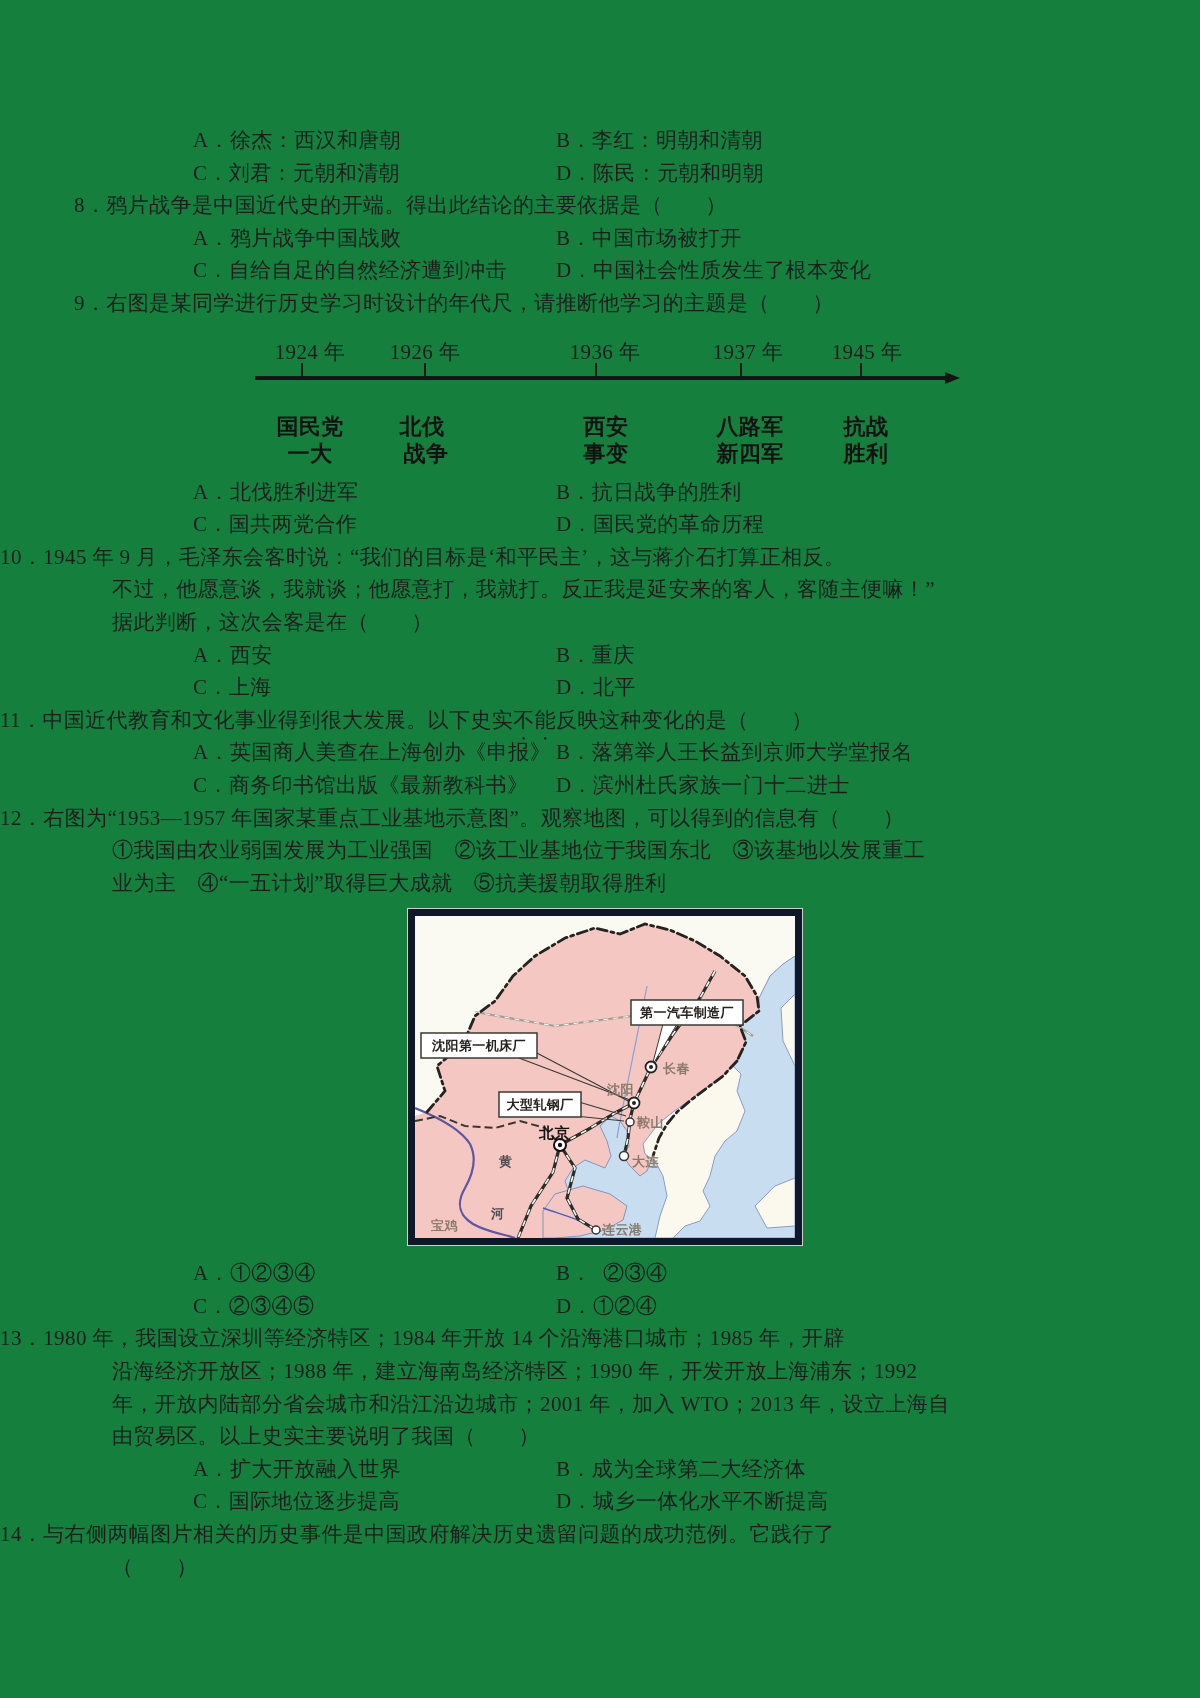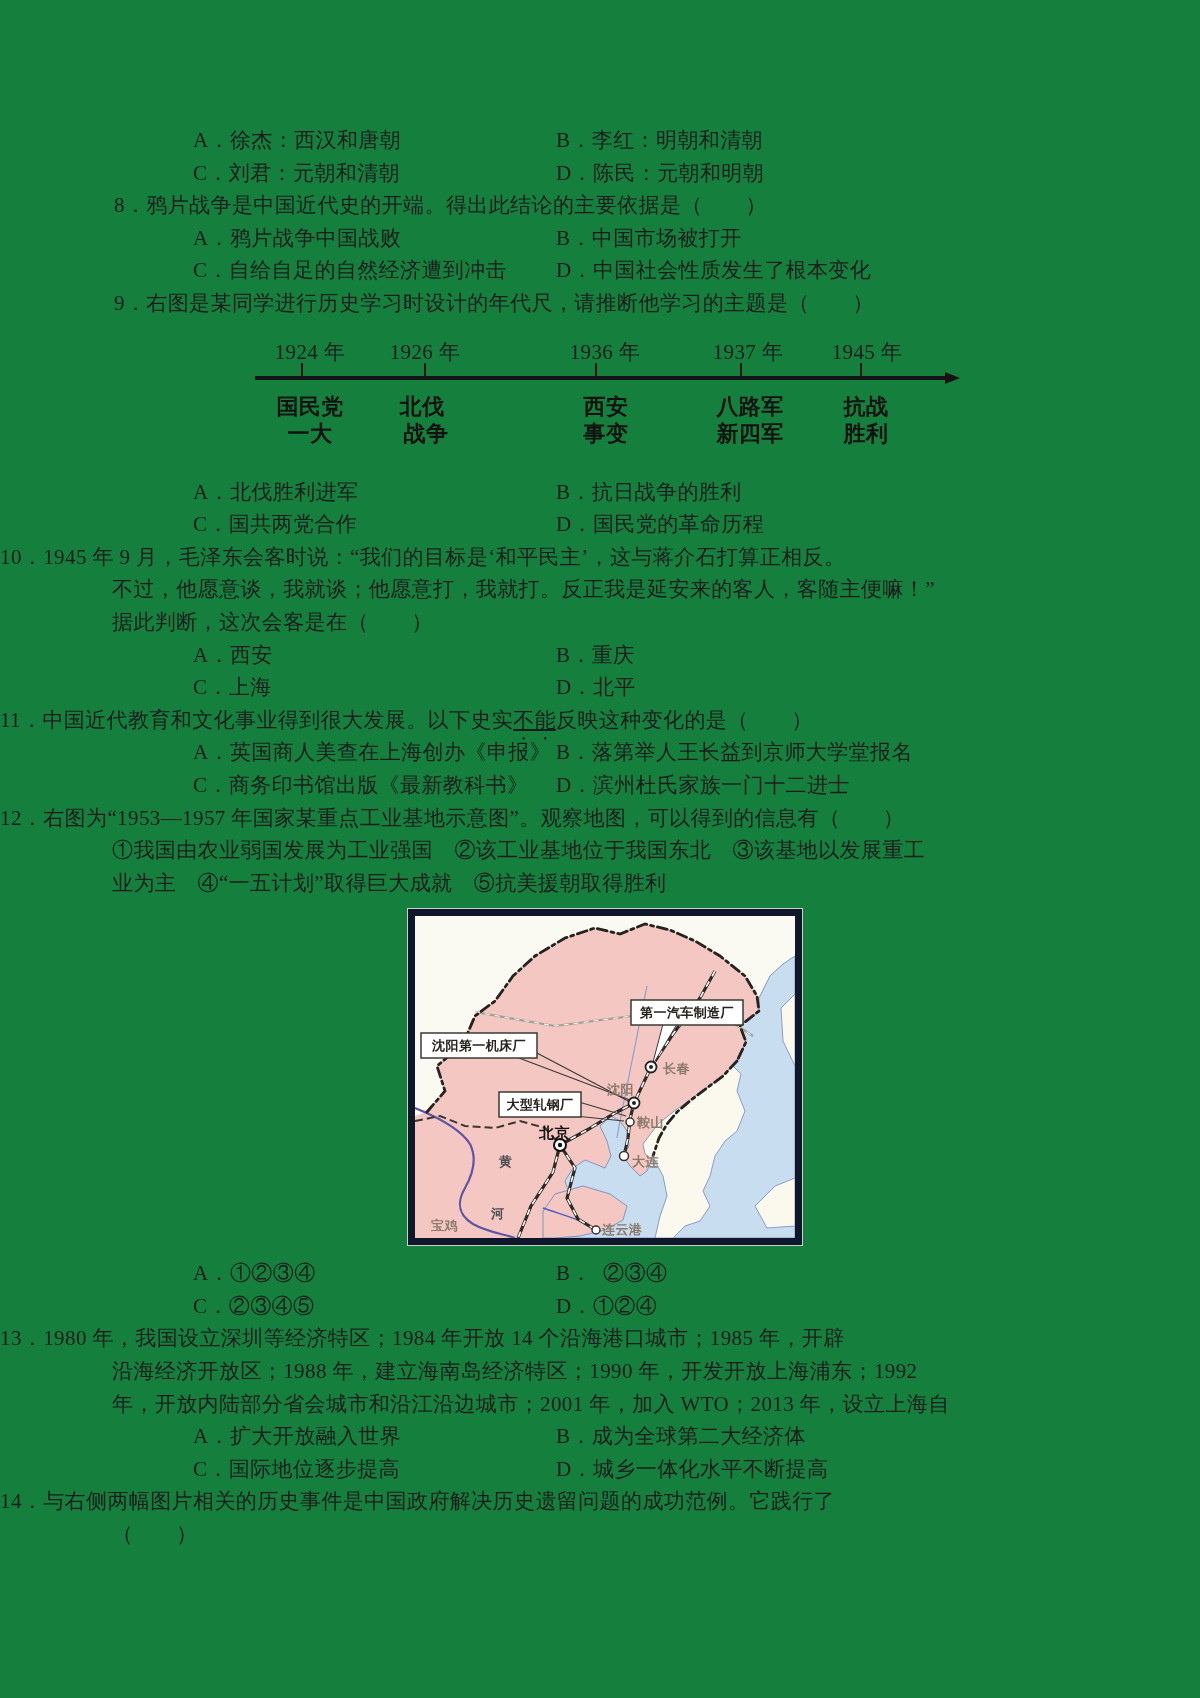--- a/index.html
+++ b/index.html
@@ -5,41 +5,41 @@
   html,body{margin:0;padding:0;background:#e8e8e8;}
   .page{
     position:relative; width:1200px; height:1698px; margin:0 auto;
     background:#15803d; overflow:hidden;
     font-family:"Liberation Serif","DejaVu Serif",serif;
     color:#1c1c1c; font-size:21px; letter-spacing:0.4px;
   }
   .content{ padding-top:124px; }
   .row{ height:32.6px; line-height:32.6px; white-space:nowrap; }
   .qnum2{ }   
-  .qnum1{ padding-left:114px; }   
+  .qnum1{ padding-left:74px; }   
   .cont{ padding-left:112px; }    
   .opts{ position:relative; padding-left:193px; }
   .opts .o2{ position:absolute; left:556px; top:0; white-space:pre; }
   .opts .o1{ white-space:pre; }
   .emph{
-    text-emphasis:filled dot; text-emphasis-position:under right;text-decoration:underline;
+    text-emphasis:filled dot; text-emphasis-position:under right;
     -webkit-text-emphasis:filled dot; -webkit-text-emphasis-position:under;
   }
   
   .tl{ position:relative; height:150px; margin-top:6px;padding-left:20px; }
   .tl-year{ position:absolute; top:12px; width:120px; text-align:center; font-size:21px; }
   .tl-tick{ position:absolute; top:37px; width:2px; height:13px; background:#141414; }
   .tl-line{ position:absolute; left:255px; top:50px; width:692px; height:4.5px; background:#141414; }
   .tl-arrow{
     position:absolute; left:945px; top:46px; width:0; height:0;
     border-top:6.5px solid transparent; border-bottom:6.5px solid transparent;
     border-left:15px solid #141414;
   }
   .tl-ev{ position:absolute; width:140px; text-align:center;
-    font-family:"Liberation Sans","DejaVu Sans",sans-serif; font-weight:bold; font-size:22px; color:#111; }
+    font-family:"Liberation Sans","DejaVu Sans",sans-serif; font-weight:bold; font-size:22px; color:#111;margin-top:20px; }
   .tl-r1{ top:66px; } .tl-r2{ top:93px; }
   
   .mapfig{ margin:10px 0 12px 408px; width:380px; height:322px; border:7px solid #0f172a; outline:1px solid #cfcfcf; }
   .mapfig svg{ display:block; }
   .map-city{ font-family:"Liberation Sans","DejaVu Sans",sans-serif; font-size:13px; fill:#8a7a6b; font-weight:bold; }
   .map-fact{ font-family:"Liberation Sans","DejaVu Sans",sans-serif; font-size:13px; fill:#26221e; font-weight:bold; }
   .map-cap{ font-family:"Liberation Sans","DejaVu Sans",sans-serif; font-size:15px; fill:#121212; font-weight:bold; }
   .map-river{ font-family:"Liberation Serif",serif; font-size:13px; fill:#4c4c52; font-weight:bold; }
 </style>
 </head>
@@ -233,20 +233,21 @@
       <span class="o2">B．  ②③④</span>
     </div>
     <div class="row opts">
       <span class="o1">C．②③④⑤</span>
       <span class="o2">D．①②④</span>
     </div>
 
     <div class="row qnum2">13．1980 年，我国设立深圳等经济特区；1984 年开放 14 个沿海港口城市；1985 年，开辟</div>
     <div class="row cont">沿海经济开放区；1988 年，建立海南岛经济特区；1990 年，开发开放上海浦东；1992</div>
     <div class="row cont">年，开放内陆部分省会城市和沿江沿边城市；2001 年，加入 WTO；2013 年，设立上海自</div>
+    <div class="row cont">由贸易区。以上史实主要说明了我国（　　）</div>
     <div class="row opts">
       <span class="o1">A．扩大开放融入世界</span>
       <span class="o2">B．成为全球第二大经济体</span>
     </div>
     <div class="row opts">
       <span class="o1">C．国际地位逐步提高</span>
       <span class="o2">D．城乡一体化水平不断提高</span>
     </div>
 
     <div class="row qnum2">14．与右侧两幅图片相关的历史事件是中国政府解决历史遗留问题的成功范例。它践行了</div>

